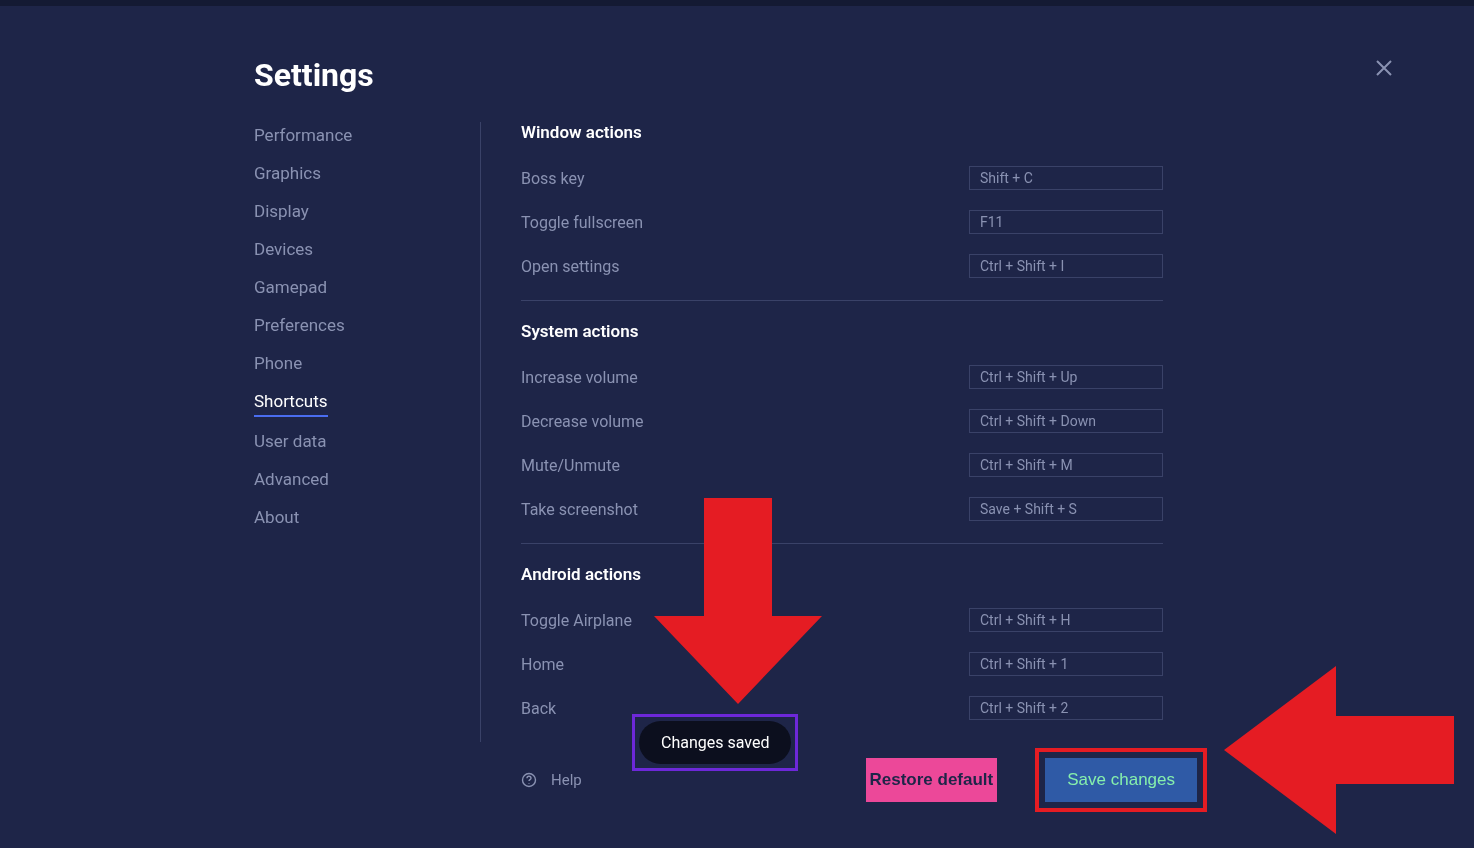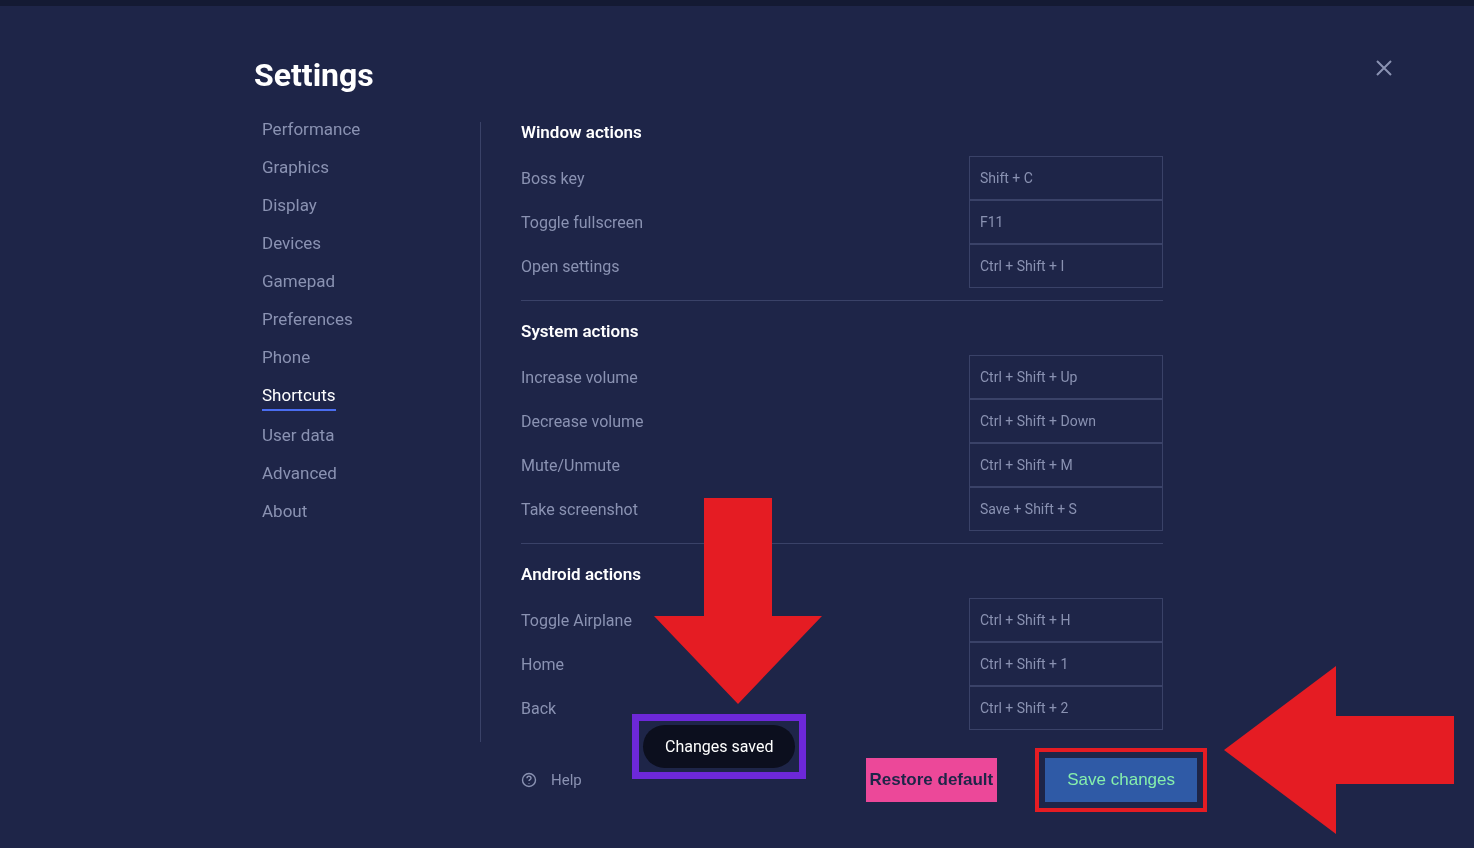--- a/index.html
+++ b/index.html
@@ -20,21 +20,21 @@
     display: flex; align-items: center; justify-content: center;
   }
   .close-btn svg { stroke: #8a92b2; stroke-width: 2; }
 
   .page-title {
     position: absolute; top: 56px; left: 254px;
     font-size: 32px; font-weight: 700; color: #fff;
   }
 
   .sidebar {
-    position: absolute; top: 111px; left: 254px; width: 200px; margin-left: 8px;
+    position: absolute; top: 117px; left: 254px; width: 200px;
   }
   .sidebar-item {
     font-size: 17px;
     color: #8a92b2;
     padding: 8px 0 10px 0;
     cursor: pointer;
   }
   .sidebar-item.active {
     color: #fff;
     display: inline-block;
@@ -59,21 +59,21 @@
   }
   .row {
     display: flex; justify-content: space-between; align-items: center;
     height: 44px;
     gap: 20px;
   }
   .row-label {
     font-size: 16px; color: #8a92b2;
   }
   .shortcut-box {
-    width: 194px; height: 44px;
+    width: 194px; height: 24px;
     border: 1px solid #3a4268;
     background: #1e2548;
     color: #8a92b2;
     font-size: 14px;
     padding: 0 10px;
     display: flex; align-items: center;
     cursor: text;
   }
   .section-hr {
     border: none; border-top: 1px solid #3a4268;
@@ -102,21 +102,21 @@
     display: inline-block;
   }
   .save-btn {
     background: #2f5aa6; color: #86efac;
     font-size: 17px; font-weight: 500;
     padding: 12px 22px; border: none; cursor: pointer;
   }
 
   .toast-area {
     position: absolute; top: 714px; left: 632px;
-    border: 7px solid #6d28d9;
+    border: 3px solid #6d28d9;
     padding: 4px;
   }
   .toast {
     background: #0c0f1e; color: #fff;
     font-size: 16px;
     padding: 12px 22px;
     border-radius: 24px;
   }
 
   .arrow-down {

